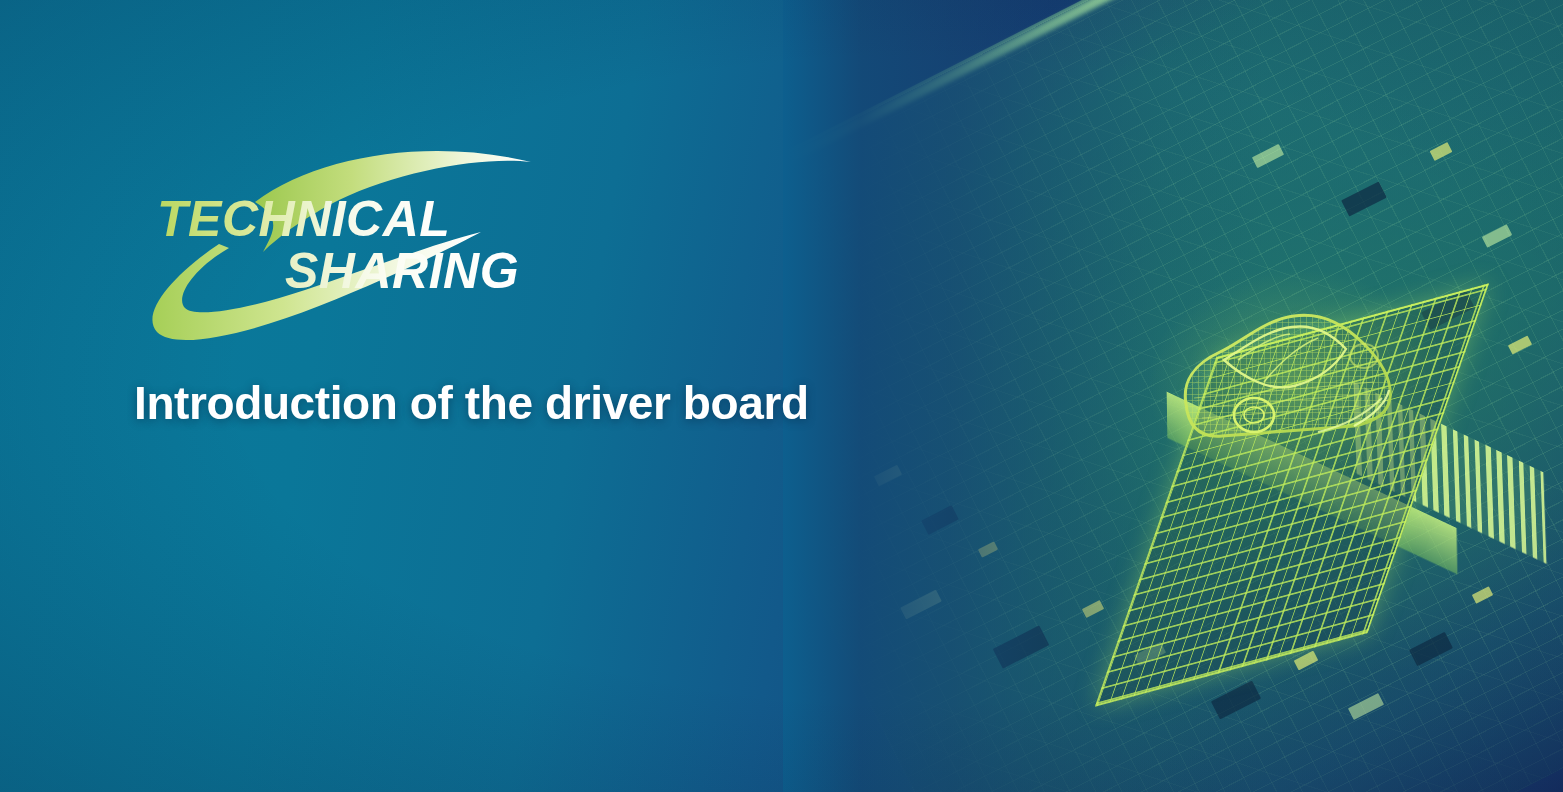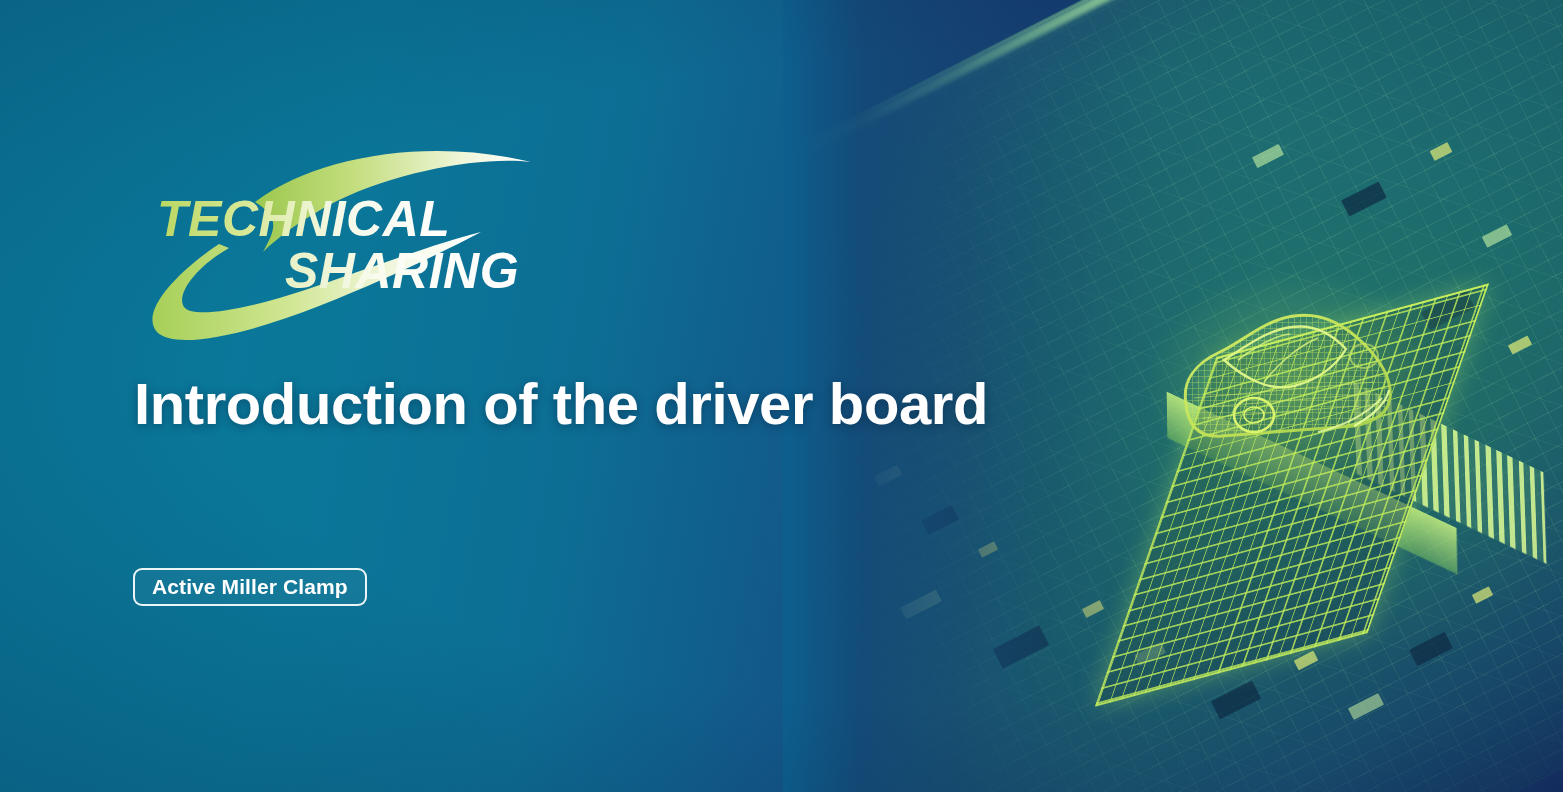--- a/index.html
+++ b/index.html
@@ -201,21 +201,21 @@
 
   
   .title {
     position: absolute;
     left: 134px;
     top: 366px;
     width: 1060px;
     color: #ffffff;
     font-family: "Liberation Sans", sans-serif;
     font-weight: bold;
-    font-size: 58px;
+    font-size: 46px;
     line-height: 75px;
     letter-spacing: -0.4px;
     text-shadow: 0 2px 10px rgba(5,30,60,0.45);
   }
   .title-line { display: block; white-space: nowrap; }
 
   
   .tags {
     position: absolute;
     left: 133px;
@@ -363,17 +363,16 @@
         <text class="logo-text" x="24" y="96" fill="url(#txtGrad)">TECHNICAL</text>
         <text class="logo-text" x="152" y="148" fill="url(#txtGrad2)">SHARING</text>
       </svg>
     </div>
 
     <div class="title">
       <span class="title-line">Introduction of the driver board</span>
     </div>
 
     <div class="tags">
-      <span class="tag">Active Miller Clamp</span>
     </div>
 
   </div>
 </div>
 
 </body></html>

